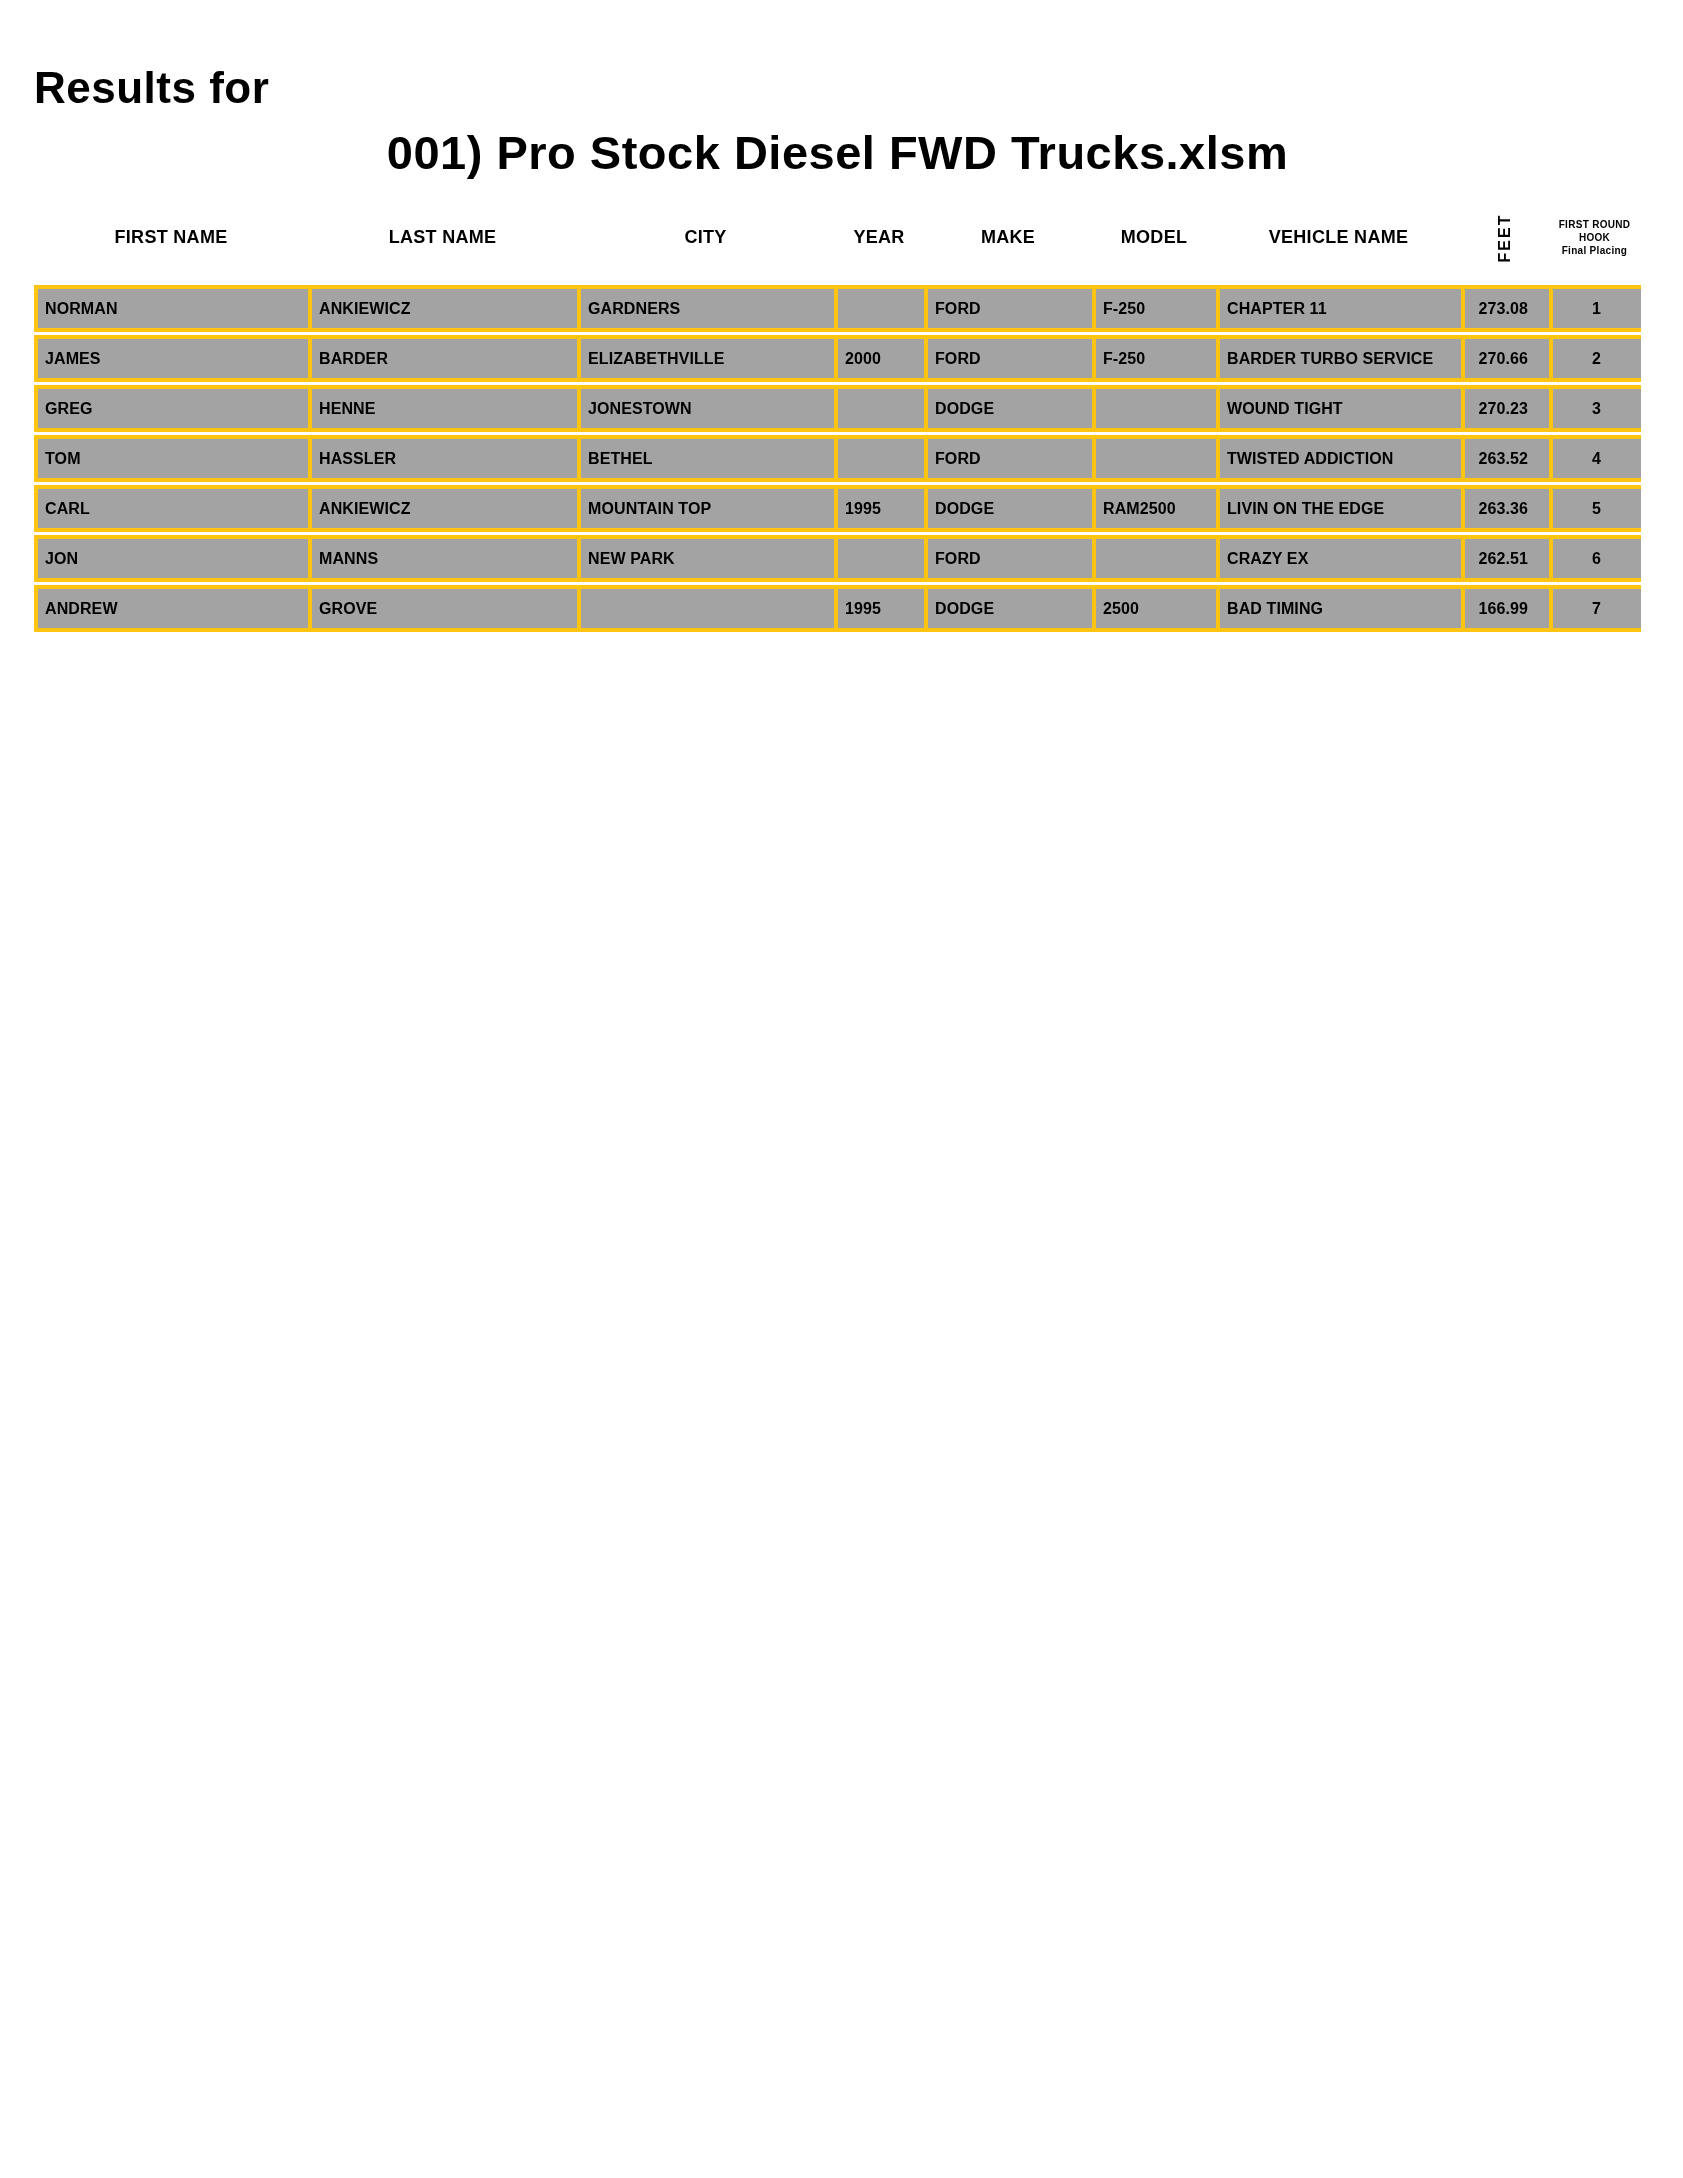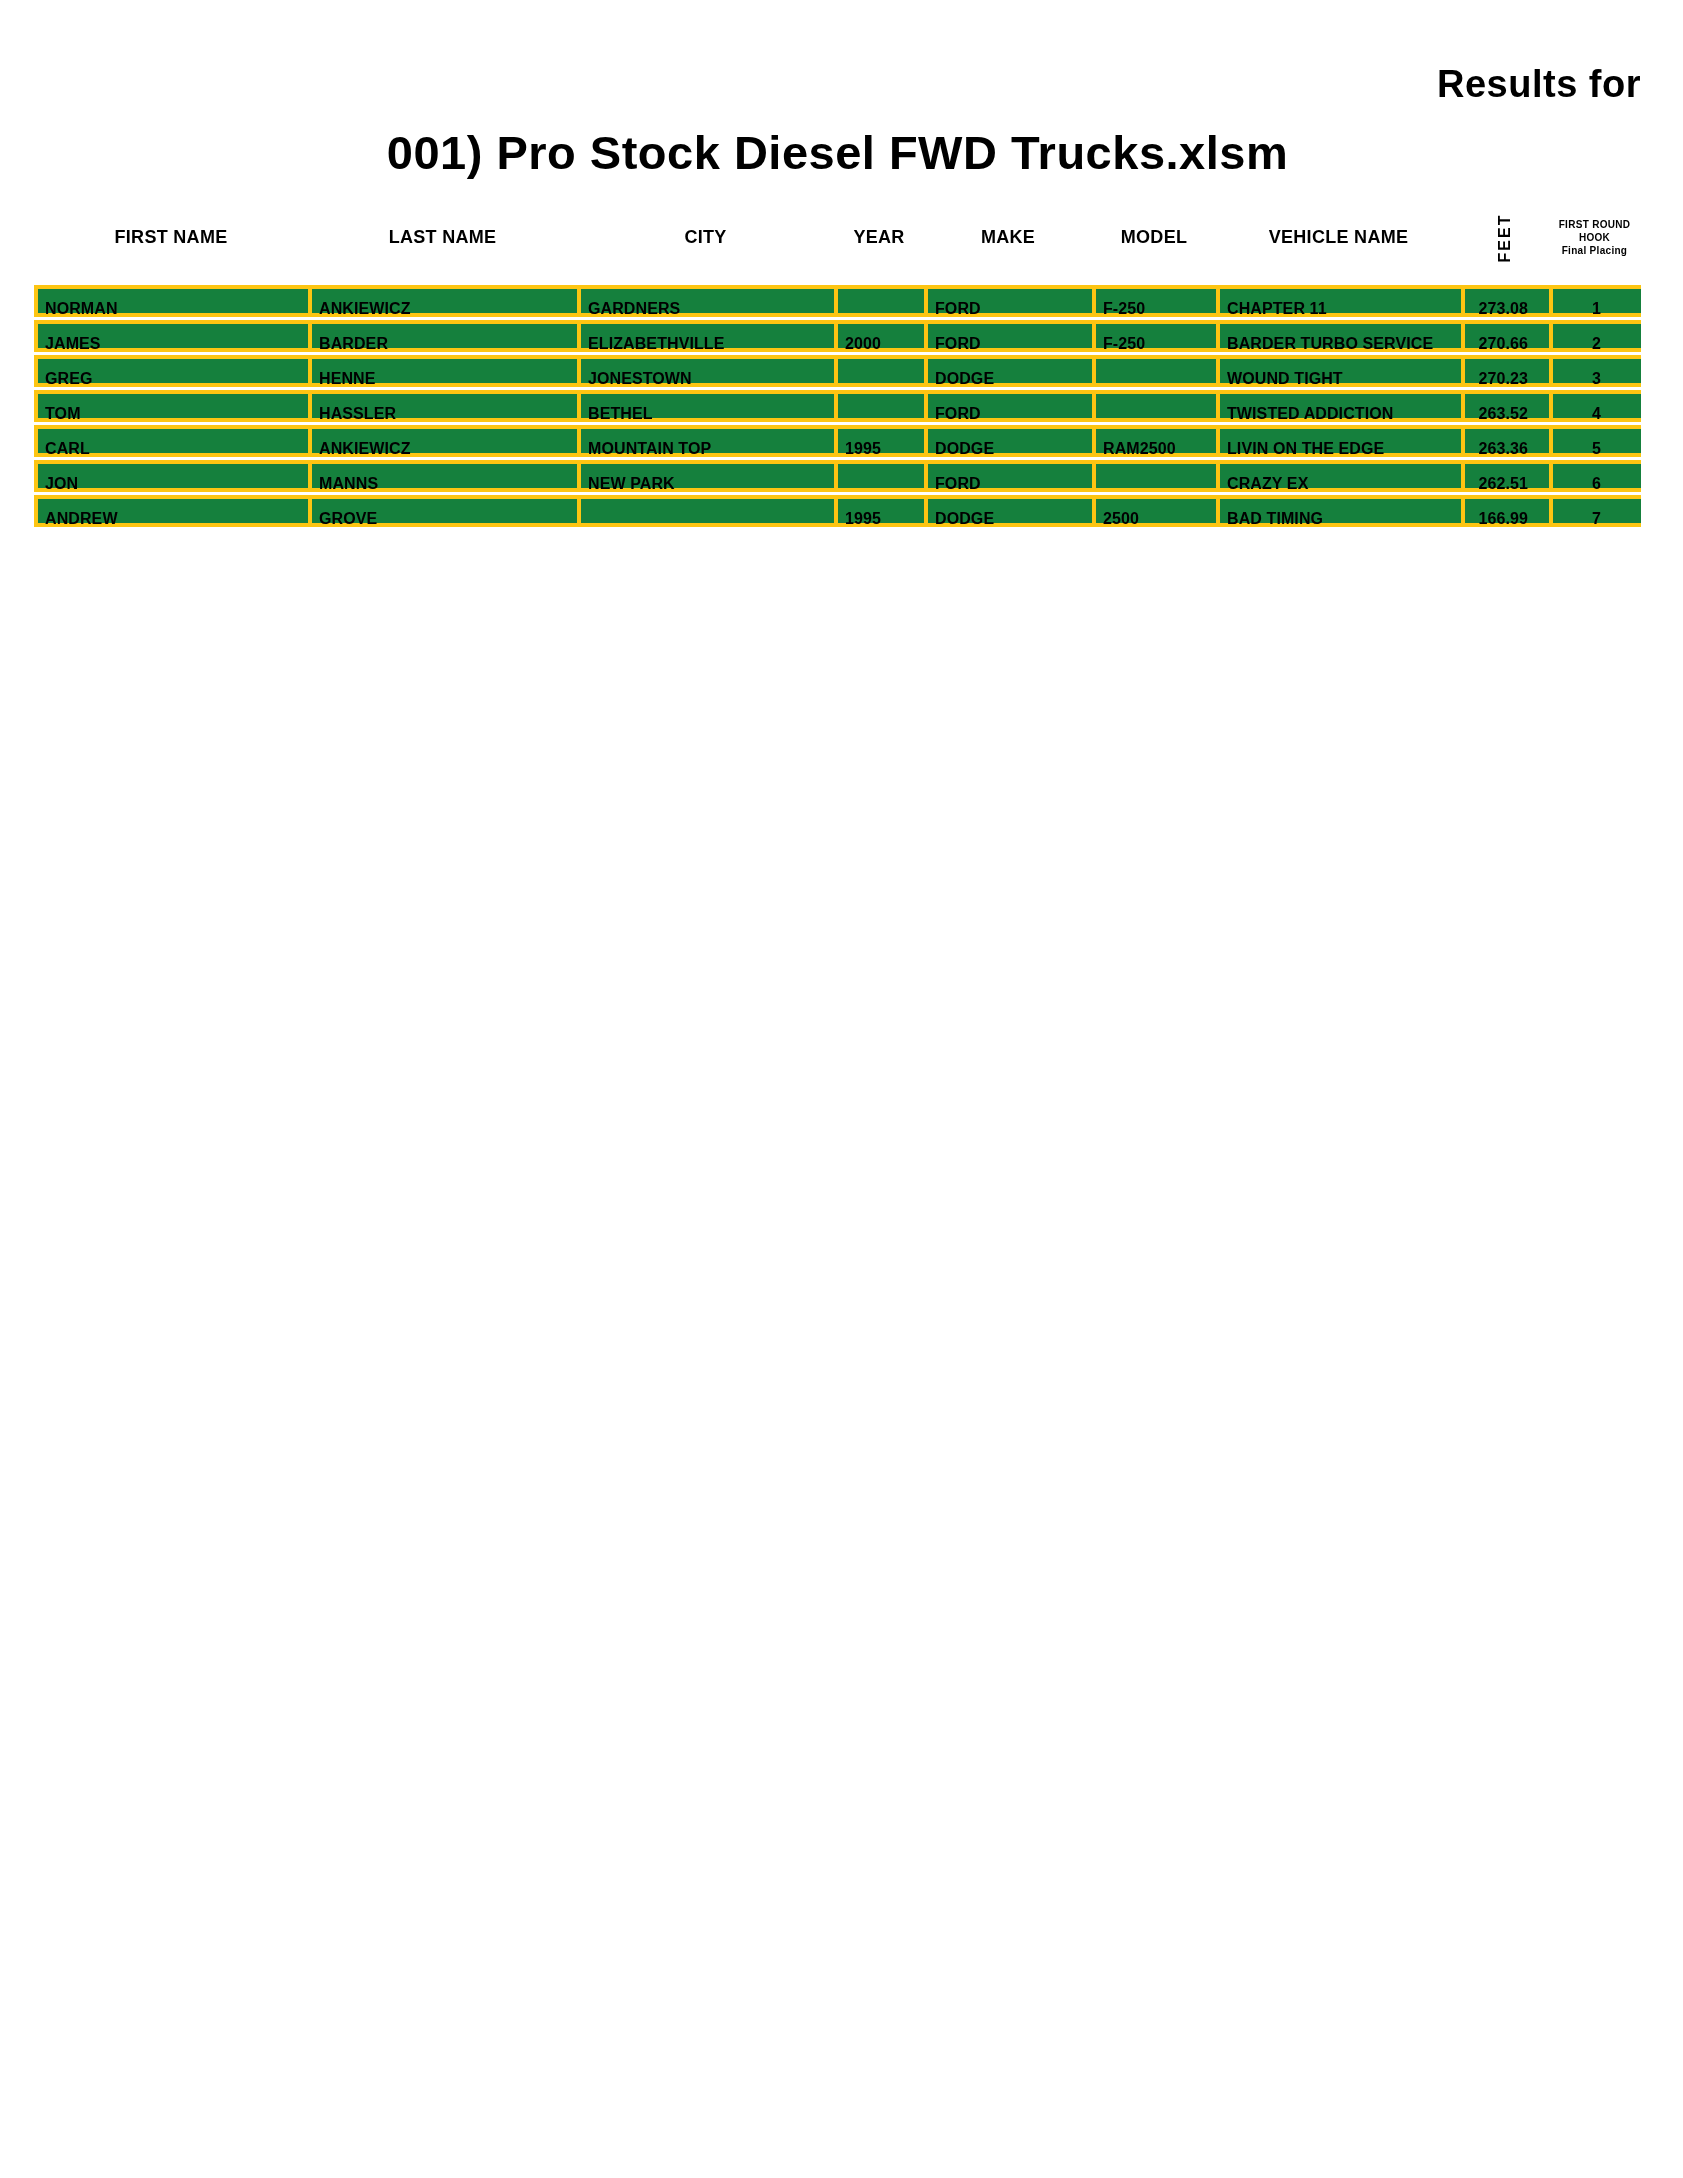--- a/index.html
+++ b/index.html
@@ -3,21 +3,21 @@
 <meta charset="utf-8">
 <style>
   html,body{margin:0;padding:0;}
   body{
     width:1683px;height:2178px;background:#ffffff;position:relative;
     font-family:"Liberation Sans","DejaVu Sans",sans-serif;
     color:#000;
   }
   .page-title{
     position:absolute;left:34px;width:1607px;top:63px;
-    text-align:right;font-size:38px;font-weight:bold;letter-spacing:0.5px;
+    text-align:left;font-size:44px;font-weight:bold;letter-spacing:0.5px;
   }
   .workbook-title{
     position:absolute;left:34px;width:1607px;top:125px;
     text-align:center;font-size:47px;font-weight:bold;letter-spacing:0.5px;
   }
   .header-band{
     position:absolute;left:34px;top:198px;width:1607px;height:79px;
     display:flex;align-items:center;
   }
   .hcell{box-sizing:border-box;text-align:center;font-weight:bold;font-size:18px;letter-spacing:0.3px;}
@@ -25,23 +25,23 @@
   .hc5{width:168px}.hc6{width:124px}.hc7{width:245px}.hc8{width:88px}.hc9{width:91px}
   .feet-wrap{display:flex;align-items:center;justify-content:center;height:79px;}
   .feet-label{
     display:block;transform:rotate(-90deg);transform-origin:center;
     font-size:16px;font-weight:bold;letter-spacing:2px;white-space:nowrap;
   }
   .hook-block{font-size:10px;line-height:13px;font-weight:bold;}
   .hook-block .final{font-size:10px;text-align:center;}
   .results-table{position:absolute;left:34px;top:285px;width:1607px;}
   .trow{
-    display:flex;box-sizing:border-box;width:1607px;height:32px;
+    display:flex;box-sizing:border-box;width:1607px;height:47px;
     border:4px solid var(--gold);border-right:none;margin-bottom:3px;
-    background:#15803d;
+    background:#a3a3a3;
   }
   .tcell{
     box-sizing:border-box;font-size:16px;font-weight:bold;line-height:39px;
     padding-left:7px;white-space:nowrap;overflow:visible;letter-spacing:0.1px;
   }
   .tcell.bl{border-left:4px solid var(--gold);}
   .c1{width:270px}.c2{width:269px}.c3{width:257px}.c4{width:90px}
   .c5{width:168px}.c6{width:124px}.c7{width:245px}
   .c8{width:88px;text-align:right;padding-left:0;padding-right:21px;}
   .c9{width:91px;text-align:center;padding-left:0;}

